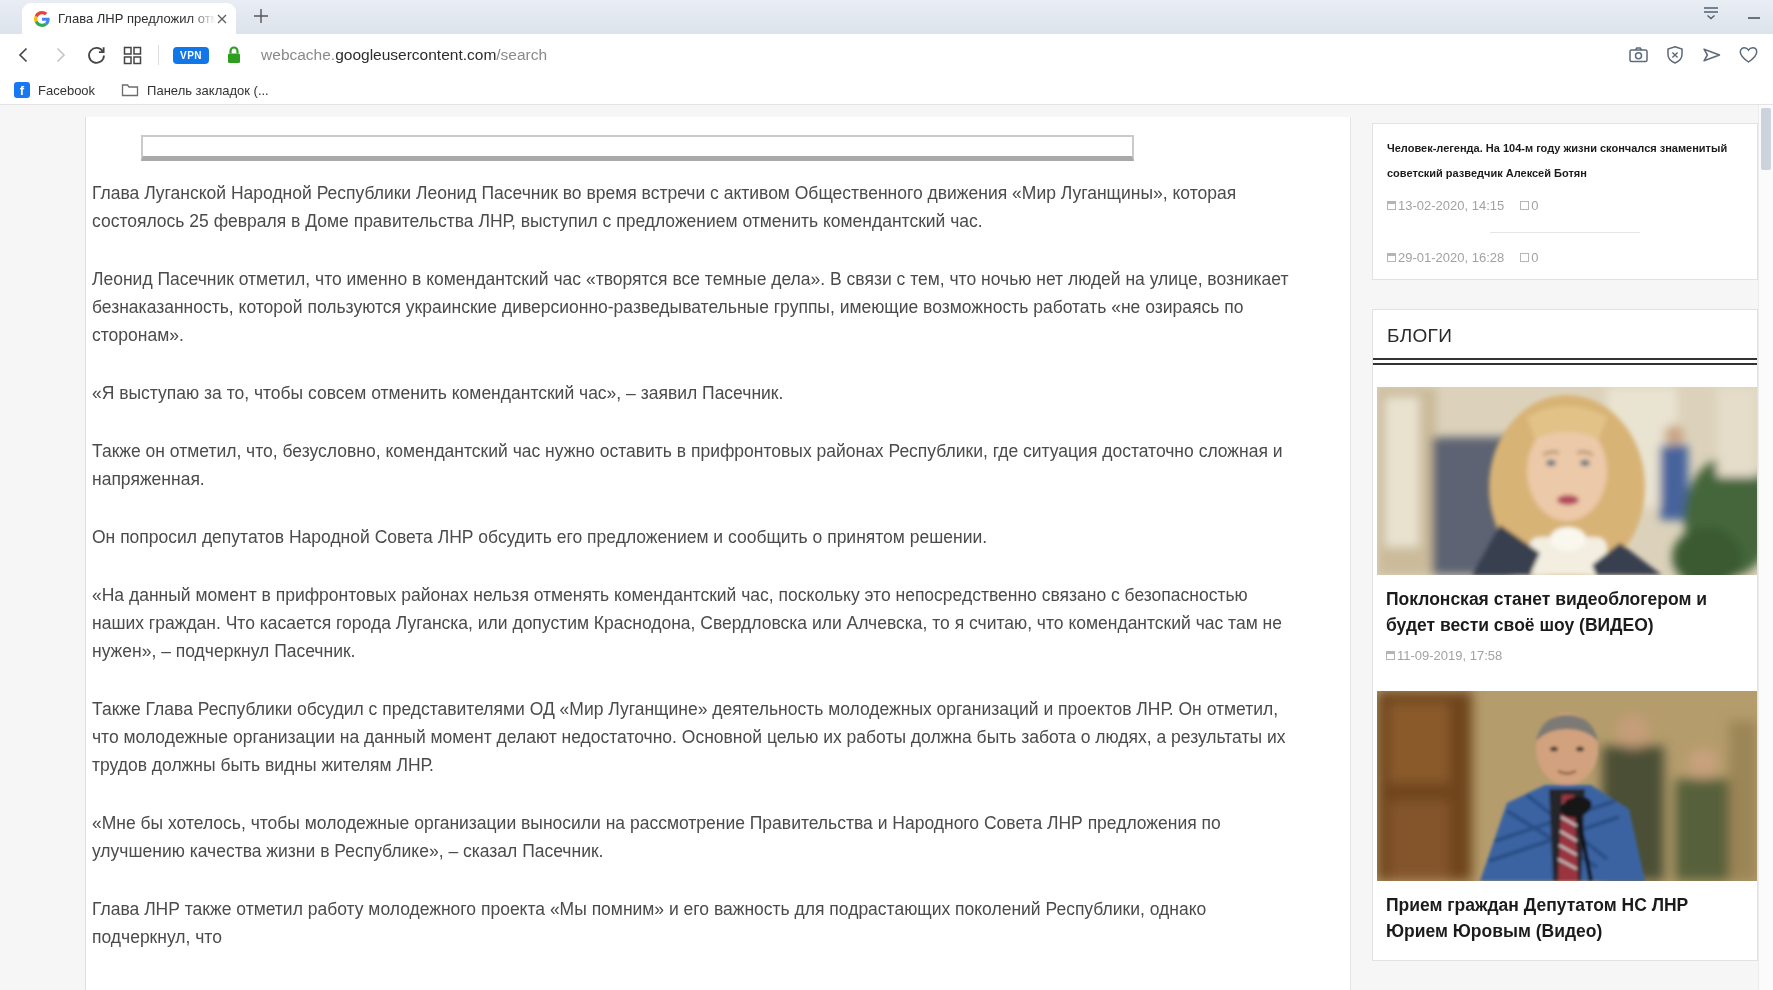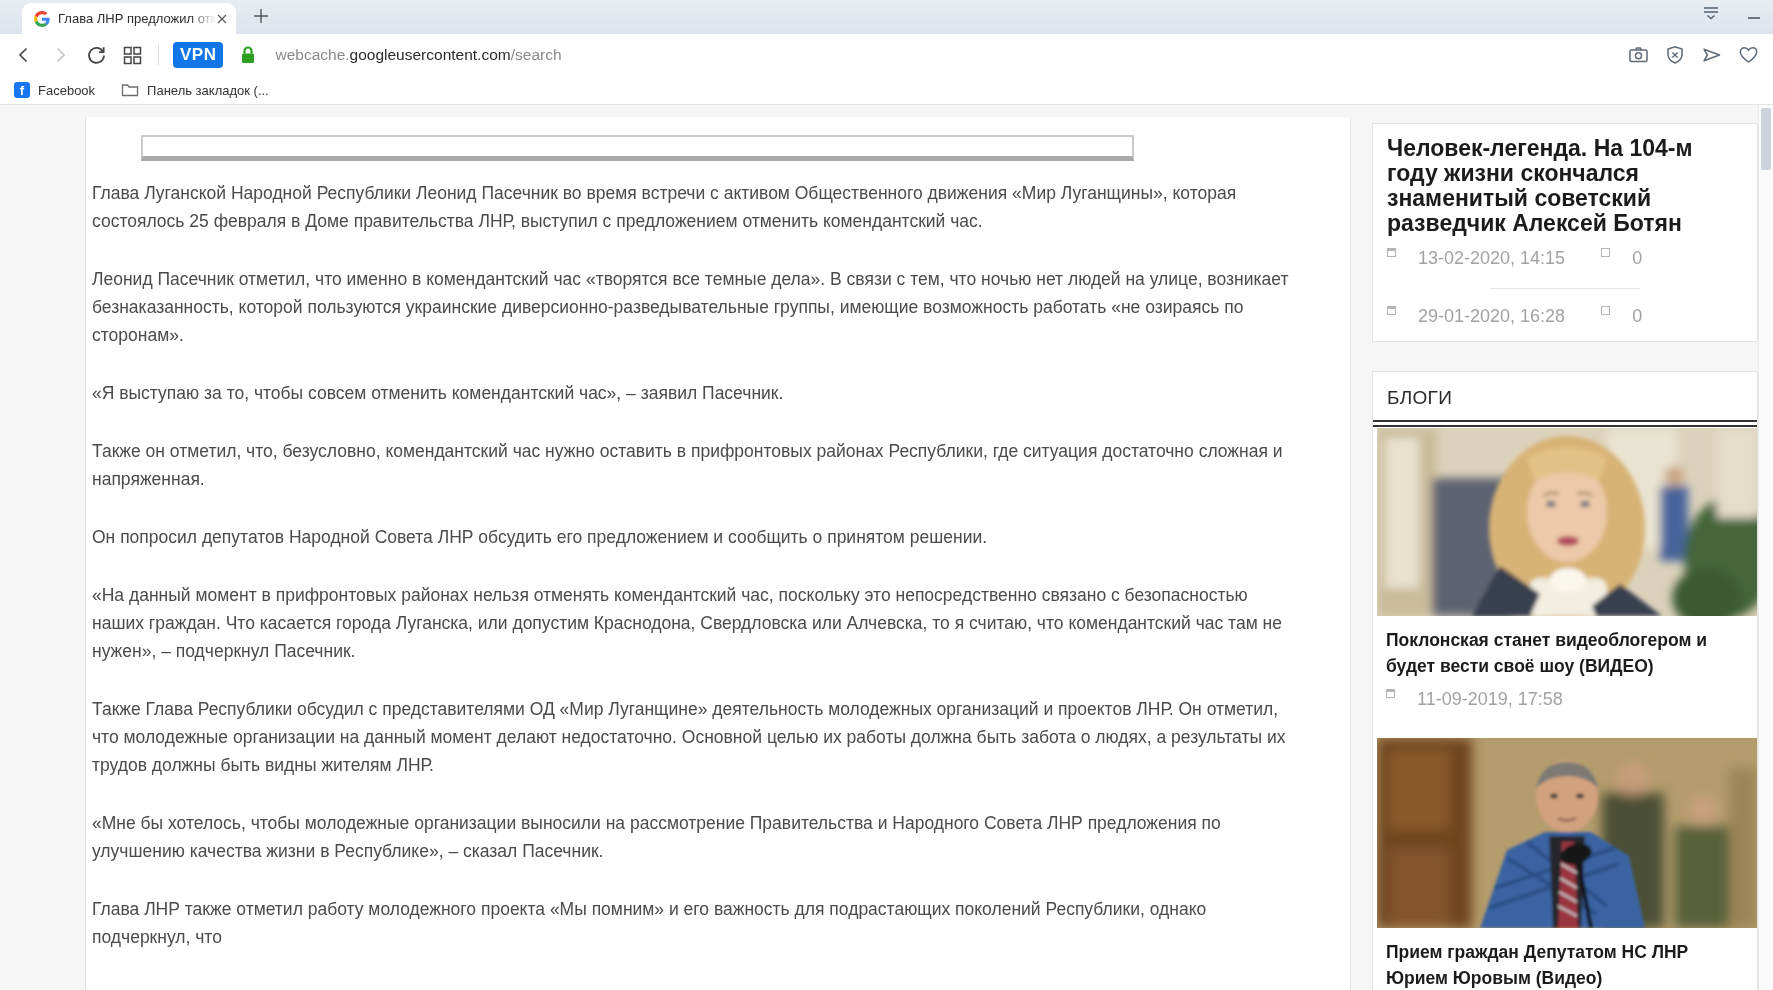--- a/index.html
+++ b/index.html
@@ -17,21 +17,21 @@
   .tab-title::after { content:""; position:absolute; right:0; top:0; bottom:0; width:26px;
     background:linear-gradient(to right, rgba(255,255,255,0), #fff); }
   .icon-btn { display:flex; align-items:center; justify-content:center; cursor:default; }
   .newtab { position:absolute; left:252px; top:7px; }
   .tabbar-right { position:absolute; right:12px; top:4px; display:flex; gap:26px; align-items:center; }
 
   .toolbar { position:absolute; left:0; top:34px; width:1773px; height:42px;
     background:#fff; display:flex; align-items:center; padding:0 14px; }
   .toolbar .gap { margin-left:16px; }
   .sep { width:1px; height:20px; background:#dcdcdc; margin:0 14px 0 16px; }
-  .vpn-badge { background:#1276e8; color:#fff; font-size:17px; font-weight:bold;
+  .vpn-badge { background:#1276e8; color:#fff; font-size:10px; font-weight:bold;
     padding:3px 7px; border-radius:4px; letter-spacing:.5px; }
   .url { margin-left:18px; font-size:15.5px; white-space:nowrap; }
   .url .muted { color:#8a8a8a; }
   .url .strong { color:#2b2b2b;text-align:right; }
   .toolbar-right { margin-left:auto; display:flex; gap:16px; align-items:center; }
 
   .bookmarks { position:absolute; left:0; top:76px; width:1773px; height:29px;
     background:#fff; border-bottom:1px solid #e4e4e4; display:flex; align-items:center;
     padding:0 14px; font-size:13px; color:#333; }
   .fb-ico { width:16px; height:16px; background:#1877f2; color:#fff; border-radius:3px;
@@ -46,34 +46,34 @@
     background:#fff; border-left:1px solid #dedede; border-right:1px solid #e6e6e6; }
   .frame-box { position:absolute; left:55px; top:18px; width:993px; height:26px;
     background:#fff; border:2px solid #cacaca; border-bottom:5px solid #a9a9a9; }
   .article { position:absolute; left:6px; top:62px; width:1198px;
     font-size:17.5px; line-height:28px; color:#4b4b4b; }
   .article p { margin-bottom:30px; }
 
   .sidebar { position:absolute; left:1372px; top:0; width:386px; }
   .side-box { background:#fff; border:1px solid #e2e2e2; }
   .news-box { margin-top:18px; padding:12px 14px 14px; }
-  .news-title { font-size:23px; font-weight:bold; color:#1b1b1b; line-height:25px; cursor:pointer; }
-  .meta { display:flex; align-items:flex-start; gap:22px; margin-top:12px;
-    color:#a2a2a2; font-size:18px; }
+  .news-title { font-size:11px; font-weight:bold; color:#1b1b1b; line-height:25px; cursor:pointer; }
+  .meta { display:flex; align-items:center; gap:2px; margin-top:12px;
+    color:#a2a2a2; font-size:13px; }
   .sq { width:9px; height:9px; border:1px solid #b5b5b5; display:inline-block; }
   .sq.cal { border-top-width:3px; }
   .meta .cmt { margin-left:14px; }
   .news-divider { width:150px; height:1px; background:#e6e6e6; margin:19px auto 17px; }
 
   .blogs-box { margin-top:29px; padding:13px 13px 16px; }
   .blogs-header { font-size:19px; color:#2a2a2a; font-weight:normal; letter-spacing:.3px;
     padding:2px 1px 0; }
   .double-line { height:7px; border-top:2px solid #333; border-bottom:2px solid #333;
     margin:11px -13px 0; }
-  .blog-item { margin-top:1px; }
+  .blog-item { margin-top:22px; }
   .blog-img { display:block; width:380px; margin:0 -9px; }
   .blog-title { font-size:17.5px; font-weight:bold; color:#1b1b1b; line-height:26px;
     margin-top:11px; cursor:pointer; }
   .blog-item .meta { margin-top:10px; }
 
   .scrollbar { position:absolute; right:0; top:0; width:15px; height:885px;
     background:#fbfbfb; border-left:1px solid #ebebeb; }
   .scroll-thumb { position:absolute; left:2px; right:2px; top:3px; height:62px;
     background:#ccd3dd; border-radius:2px; }
 

